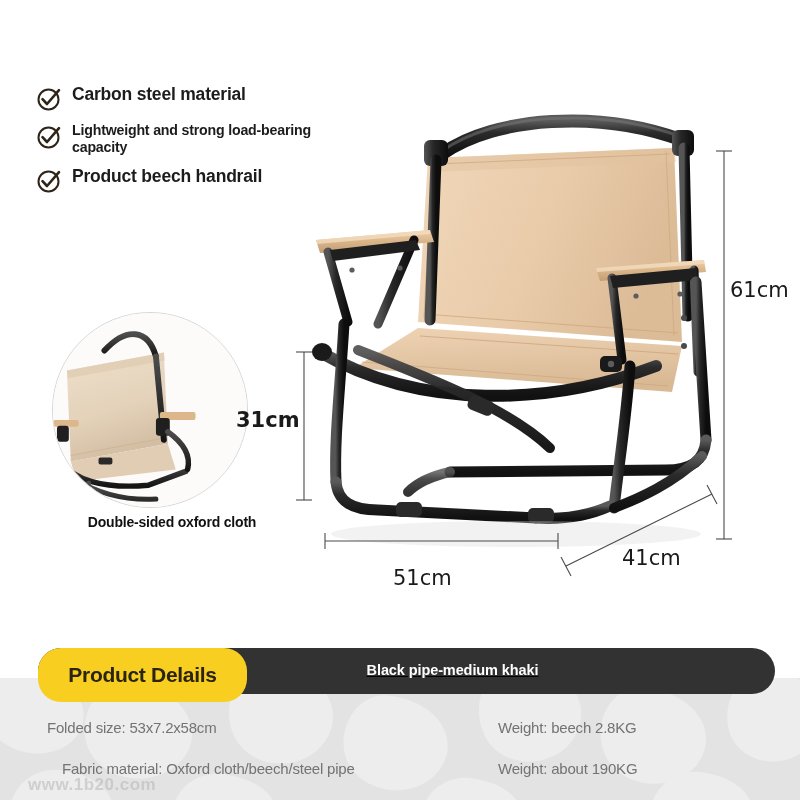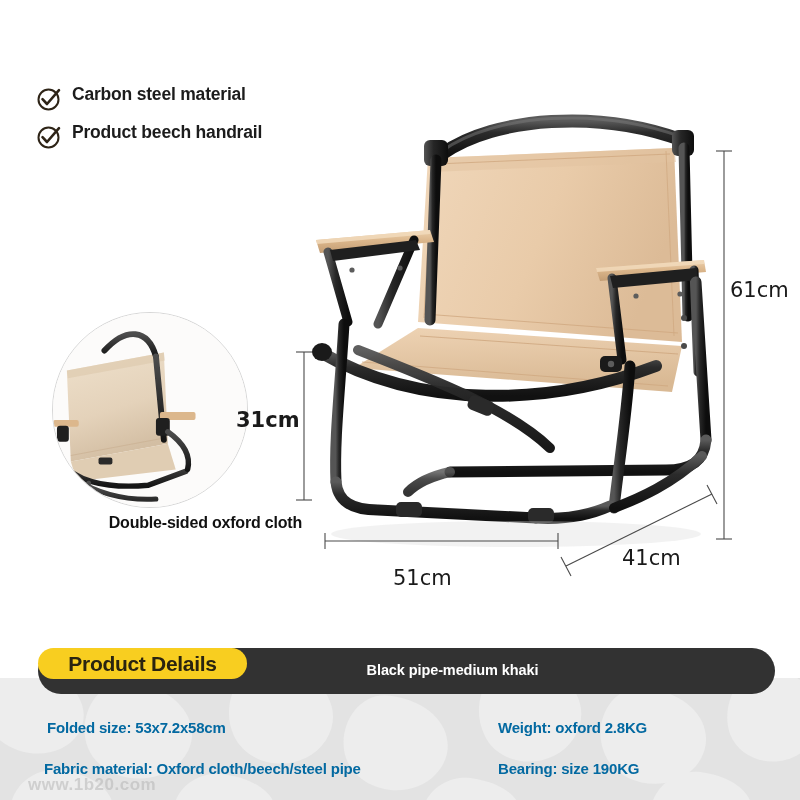--- a/index.html
+++ b/index.html
@@ -61,22 +61,22 @@
     border-radius: 50%;
     border: 1px solid #d7d7d7;
     overflow: hidden;
     background: #fdfdfd;
   }
   .inset-circle svg { display:block; width: 100%; height: 100%; }
   .inset-caption {
     position: absolute;
     left: -10px; top: 202px;
     width: 260px;
-    text-align: right;
-    font-size: 16px;
+    text-align: center;
+    font-size: 14px;
     font-weight: bold;
     color: #111;
     letter-spacing: -0.2px;
   }
 
   
   .dims { position: absolute; left: 0; top: 0; width: 800px; height: 640px; pointer-events: none; }
   .dims svg { display: block; width: 800px; height: 640px; }
   .dim-label {
     position: absolute;
@@ -105,60 +105,61 @@
     position: absolute;
     left: 38px; top: 648px;
     width: 737px; height: 46px;
     background: #323232;
     border-radius: 23px;
     z-index: 3;
   }
   .bar-badge {
     position: absolute;
     left: 0; top: 0;
-    width: 209px; height: 31px;
+    width: 209px; height: 54px;
     background: #f8ce20;
     border-radius: 23px;
     display: flex;
     align-items: center;
     justify-content: center;
   }
   .bar-badge-text {
     font-size: 21px;
     font-weight: bold;
     color: #2a2410;
     letter-spacing: -0.3px;
   }
   .bar-variant {
     position: absolute;
     left: 0; top: 0;
     width: 737px; height: 44px;
     display: flex;
     align-items: center;
     justify-content: center;
     padding-left: 92px;
+    text-decoration: underline;
   }
   .bar-variant-text {
     font-size: 14.5px;
     font-weight: bold;
     color: #ffffff;
     letter-spacing: -0.1px;
   }
 
   .spec {
     position: absolute;
     font-size: 15px;
-    font-weight: bold;
-    color: #0369a1;
+    font-weight: normal;
+    color: #737373;
     letter-spacing: -0.2px;
     z-index: 4;
     white-space: nowrap;
   }
   #spec-folded  { left: 47px;  top: 719px; }
-  #spec-fabric  { left: 44px;  top: 760px; }
+  #spec-fabric  { left: 62px;  top: 760px; }
   #spec-weight  { left: 498px; top: 719px; }
   #spec-bearing { left: 498px; top: 760px; }
 
   .watermark {
     position: absolute;
     left: 28px; top: 775px;
     font-size: 17px;
     font-weight: bold;
     color: rgba(170,170,170,0.45);
     z-index: 4;
@@ -175,20 +176,29 @@
     <div class="feature-row">
       <span class="check-icon">
         <svg viewBox="0 0 26 26">
           <circle cx="12.5" cy="13.5" r="10" fill="none" stroke="#2e2417" stroke-width="2"></circle>
           <path d="M6.5 13.2 L11 18 L23 4.2" fill="none" stroke="#2e2417" stroke-width="2.6" stroke-linecap="round" stroke-linejoin="round"></path>
         </svg>
       </span>
       <span class="feature-text big">Carbon steel material</span>
     </div>
 
+    <div class="feature-row">
+      <span class="check-icon">
+        <svg viewBox="0 0 26 26">
+          <circle cx="12.5" cy="13.5" r="10" fill="none" stroke="#2e2417" stroke-width="2"></circle>
+          <path d="M6.5 13.2 L11 18 L23 4.2" fill="none" stroke="#2e2417" stroke-width="2.6" stroke-linecap="round" stroke-linejoin="round"></path>
+        </svg>
+      </span>
+      <span class="feature-text small">Lightweight and strong load-bearing capacity</span>
+    </div>
 
     <div class="feature-row">
       <span class="check-icon">
         <svg viewBox="0 0 26 26">
           <circle cx="12.5" cy="13.5" r="10" fill="none" stroke="#2e2417" stroke-width="2"></circle>
           <path d="M6.5 13.2 L11 18 L23 4.2" fill="none" stroke="#2e2417" stroke-width="2.6" stroke-linecap="round" stroke-linejoin="round"></path>
         </svg>
       </span>
       <span class="feature-text big">Product beech handrail</span>
     </div>
@@ -384,18 +394,18 @@
     <div class="bar-variant">
       <span class="bar-variant-text">Black pipe-medium khaki</span>
     </div>
     <div class="bar-badge">
       <span class="bar-badge-text">Product Delails</span>
     </div>
   </div>
 
   <div class="spec" id="spec-folded">Folded size: 53x7.2x58cm</div>
   <div class="spec" id="spec-fabric">Fabric material: Oxford cloth/beech/steel pipe</div>
-  <div class="spec" id="spec-weight">Weight: oxford 2.8KG</div>
-  <div class="spec" id="spec-bearing">Bearing: size 190KG</div>
+  <div class="spec" id="spec-weight">Weight: beech 2.8KG</div>
+  <div class="spec" id="spec-bearing">Weight: about 190KG</div>
 
   <div class="watermark">www.1b20.com</div>
 
 </div>
 
 </body></html>

